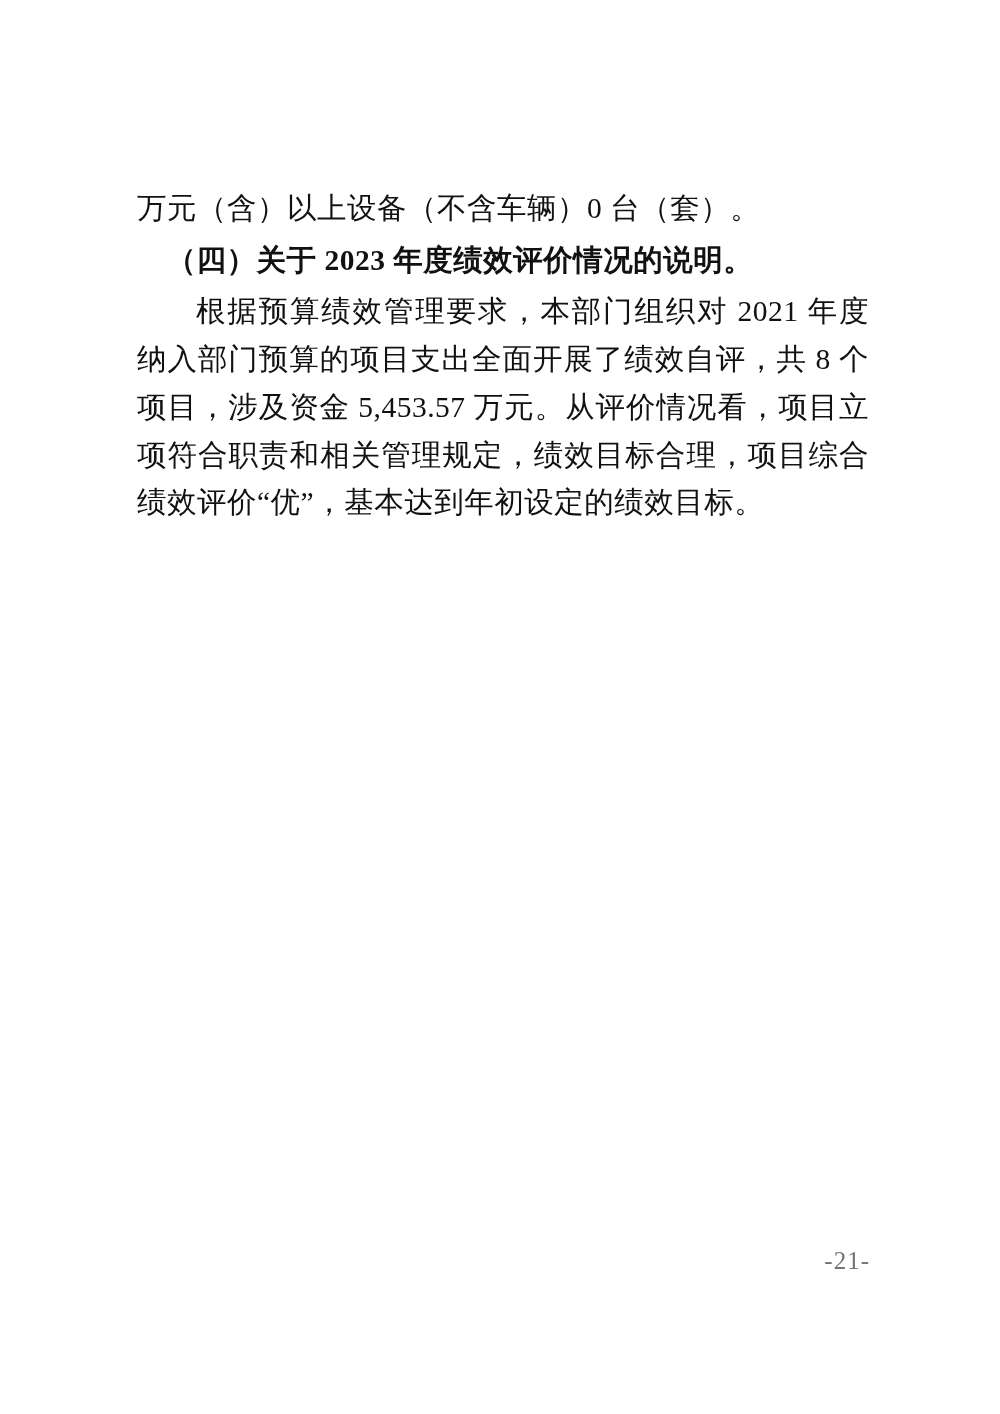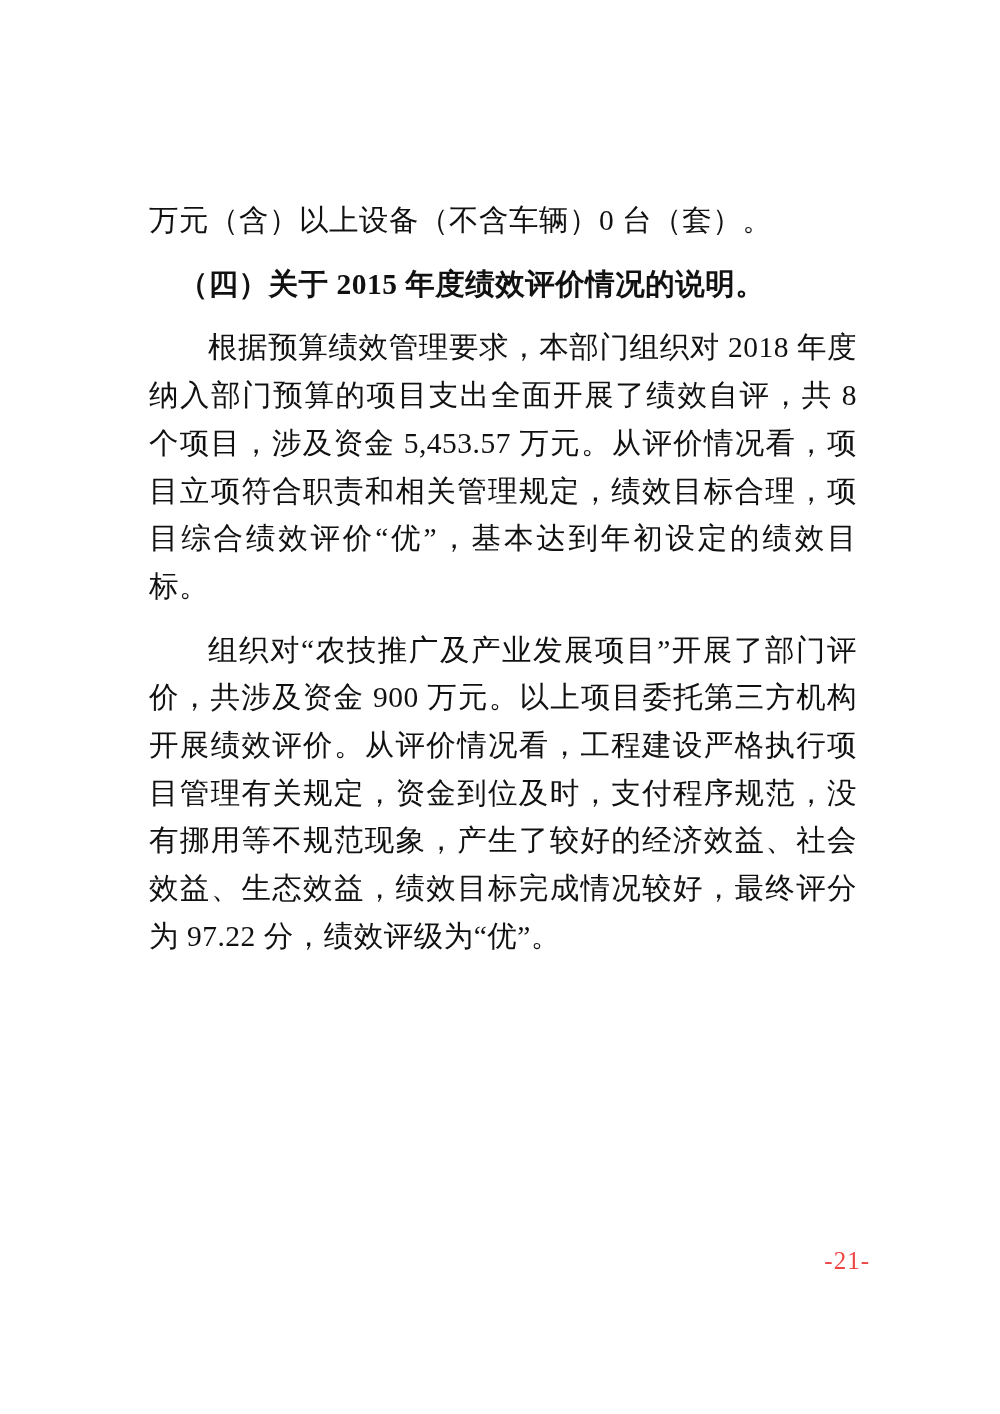--- a/index.html
+++ b/index.html
@@ -21,48 +21,47 @@
     position: absolute;
     left: 133px;
     top: 181px;
     width: 740px;
     font-size: 29.5px;
     line-height: 47.7px;
     text-align: justify;
     letter-spacing: 0.5px;
   }
   .content p {
-    margin: 16px;
+    margin: 4px;
     padding: 0;
   }
   p.cont {
     text-indent: 0;
   }
   p.heading {
     text-indent: 1em;
     font-weight: bold;
   }
   p.body {
     text-indent: 2em;
   }
   .page-number {
     position: absolute;
     top: 1246px;
     right: 130px;
     font-size: 25px;
     line-height: 30px;
     letter-spacing: 1px;
-    color: #ef4444;
+    color: #737373;
   }
 </style>
 </head>
 <body>
 
 <div class="page">
   <div class="content">
     <p class="cont">万元（含）以上设备（不含车辆）0 台（套）。</p>
-    <p class="heading">（四）关于 2015 年度绩效评价情况的说明。</p>
-    <p class="body">根据预算绩效管理要求，本部门组织对 2018 年度纳入部门预算的项目支出全面开展了绩效自评，共 8 个项目，涉及资金 5,453.57 万元。从评价情况看，项目立项符合职责和相关管理规定，绩效目标合理，项目综合绩效评价“优”，基本达到年初设定的绩效目标。</p>
-    <p class="body">组织对“农技推广及产业发展项目”开展了部门评价，共涉及资金 900 万元。以上项目委托第三方机构开展绩效评价。从评价情况看，工程建设严格执行项目管理有关规定，资金到位及时，支付程序规范，没有挪用等不规范现象，产生了较好的经济效益、社会效益、生态效益，绩效目标完成情况较好，最终评分为 97.22 分，绩效评级为“优”。</p>
+    <p class="heading">（四）关于 2023 年度绩效评价情况的说明。</p>
+    <p class="body">根据预算绩效管理要求，本部门组织对 2021 年度纳入部门预算的项目支出全面开展了绩效自评，共 8 个项目，涉及资金 5,453.57 万元。从评价情况看，项目立项符合职责和相关管理规定，绩效目标合理，项目综合绩效评价“优”，基本达到年初设定的绩效目标。</p>
   </div>
 
   <div class="page-number">-21-</div>
 </div>
 
 </body></html>

